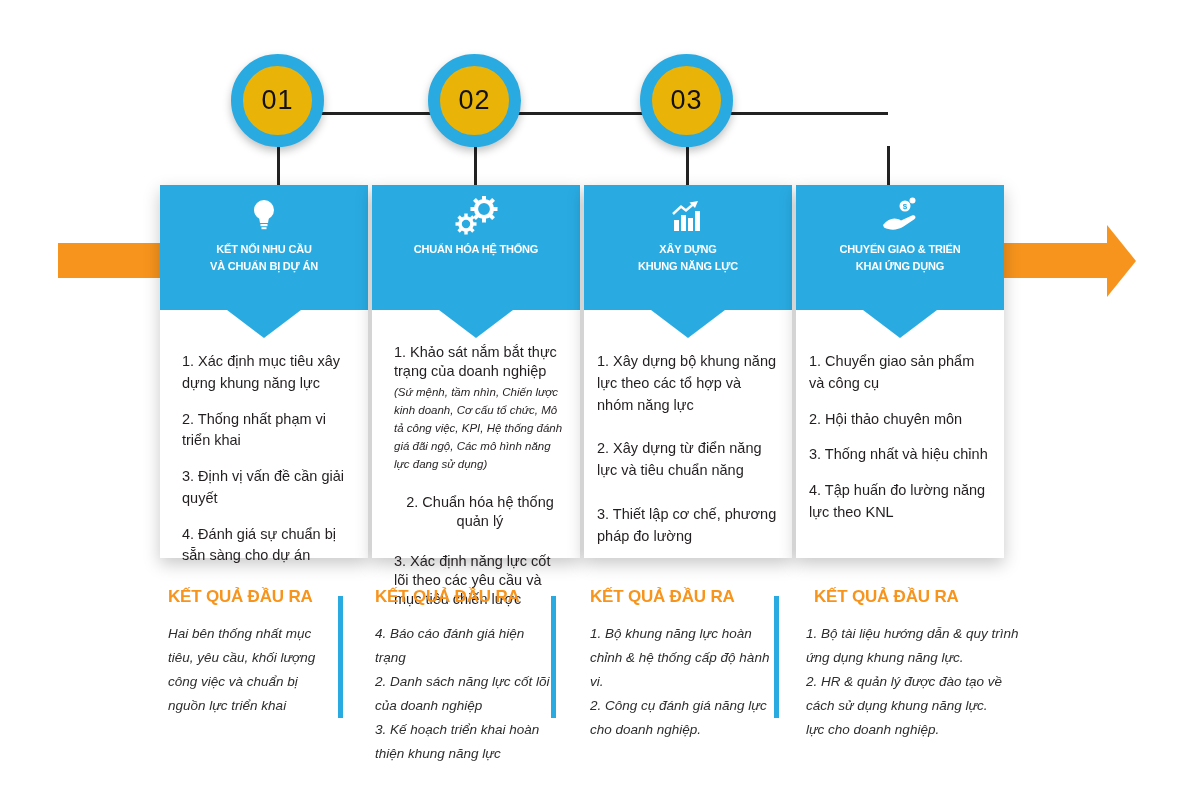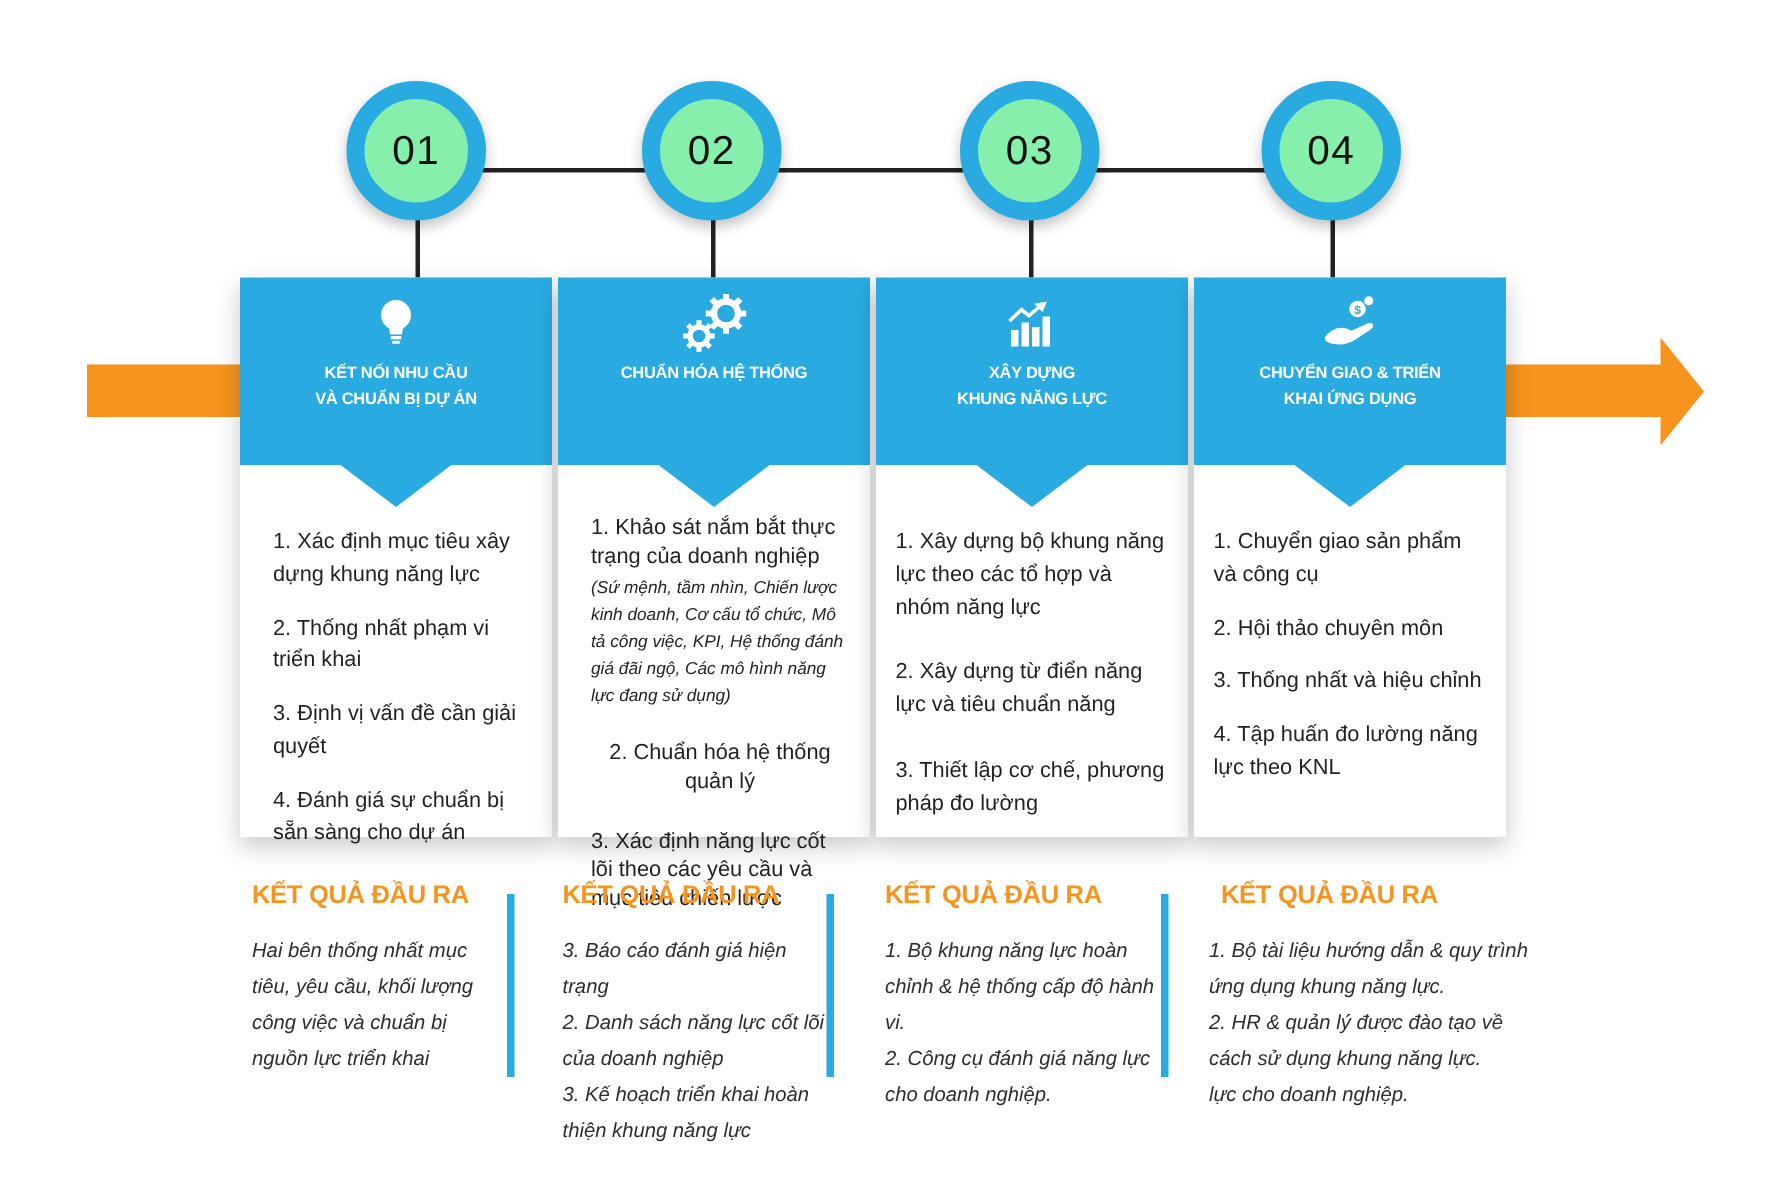--- a/index.html
+++ b/index.html
@@ -3,21 +3,21 @@
 <meta charset="utf-8">
 <style>
   html,body{margin:0;padding:0;background:#fff;}
   .stage{
     position:relative;width:1181px;height:800px;background:#ffffff;
     font-family:"Liberation Sans",sans-serif;overflow:hidden;color:#231f20;
   }
   
   .num-circle{
     position:absolute;top:54px;width:69px;height:69px;border-radius:50%;
-    background:#86efac;border:12px solid #29ABE2;
+    background:#eab308;border:12px solid #29ABE2;
     display:flex;align-items:center;justify-content:center;
     box-shadow:0 4px 9px rgba(0,0,0,.25);z-index:4;text-align:center;
   }
   .num-circle span{font-size:27px;letter-spacing:1px;color:#111;}
   .hline{position:absolute;top:112px;height:2.5px;background:#222;z-index:1;}
   .vline{position:absolute;width:2.5px;background:#222;z-index:1;}
   
   .band-left{position:absolute;left:58px;top:243px;width:104px;height:35px;background:#F7941D;z-index:0;}
   .arrow-shaft{position:absolute;left:1002px;top:243px;width:106px;height:35px;background:#F7941D;z-index:0;}
   .arrow-head{position:absolute;left:1107px;top:225px;width:0;height:0;
@@ -60,23 +60,20 @@
   <div class="arrow-head"></div>
 
   <div class="num-circle" style="left:231px;">
     <span>01</span>
     </div>
   <div class="num-circle" style="left:428px;">
     <span>02</span>
     </div>
   <div class="num-circle" style="left:640px;">
     <span>03</span>
-    </div>
-  <div class="num-circle" style="left:841px;">
-    <span>04</span>
     </div>
 
   <div class="card" style="left:160px;">
     <div class="card-header">
       <div class="icon-wrap">
         <svg width="26" height="36" viewBox="0 0 26 36" aria-hidden="true">
           <circle cx="13" cy="12" r="10" fill="#fff"></circle>
           <path d="M8 19 L18 19 L17 25 L9 25 Z" fill="#fff"></path>
           <rect x="9.5" y="26" width="7" height="2.2" fill="#fff"></rect>
           <rect x="10.5" y="29.2" width="5" height="2" fill="#fff"></rect>
@@ -197,21 +194,21 @@
     <div class="result-text">
       <p>Hai bên thống nhất mục tiêu, yêu cầu, khối lượng công việc và chuẩn bị nguồn lực triển khai</p>
     </div>
   </div>
 
   <div class="divider" style="left:338px;"></div>
 
   <div class="result" style="left:375px;width:180px;">
     <div class="result-title">KẾT QUẢ ĐẦU RA</div>
     <div class="result-text">
-      <p>3. Báo cáo đánh giá hiện trạng</p>
+      <p>4. Báo cáo đánh giá hiện trạng</p>
       <p>2. Danh sách năng lực cốt lõi của doanh nghiệp</p>
       <p>3. Kế hoạch triển khai hoàn thiện khung năng lực</p>
     </div>
   </div>
 
   <div class="divider" style="left:551px;"></div>
 
   <div class="result" style="left:590px;width:182px;">
     <div class="result-title">KẾT QUẢ ĐẦU RA</div>
     <div class="result-text">

